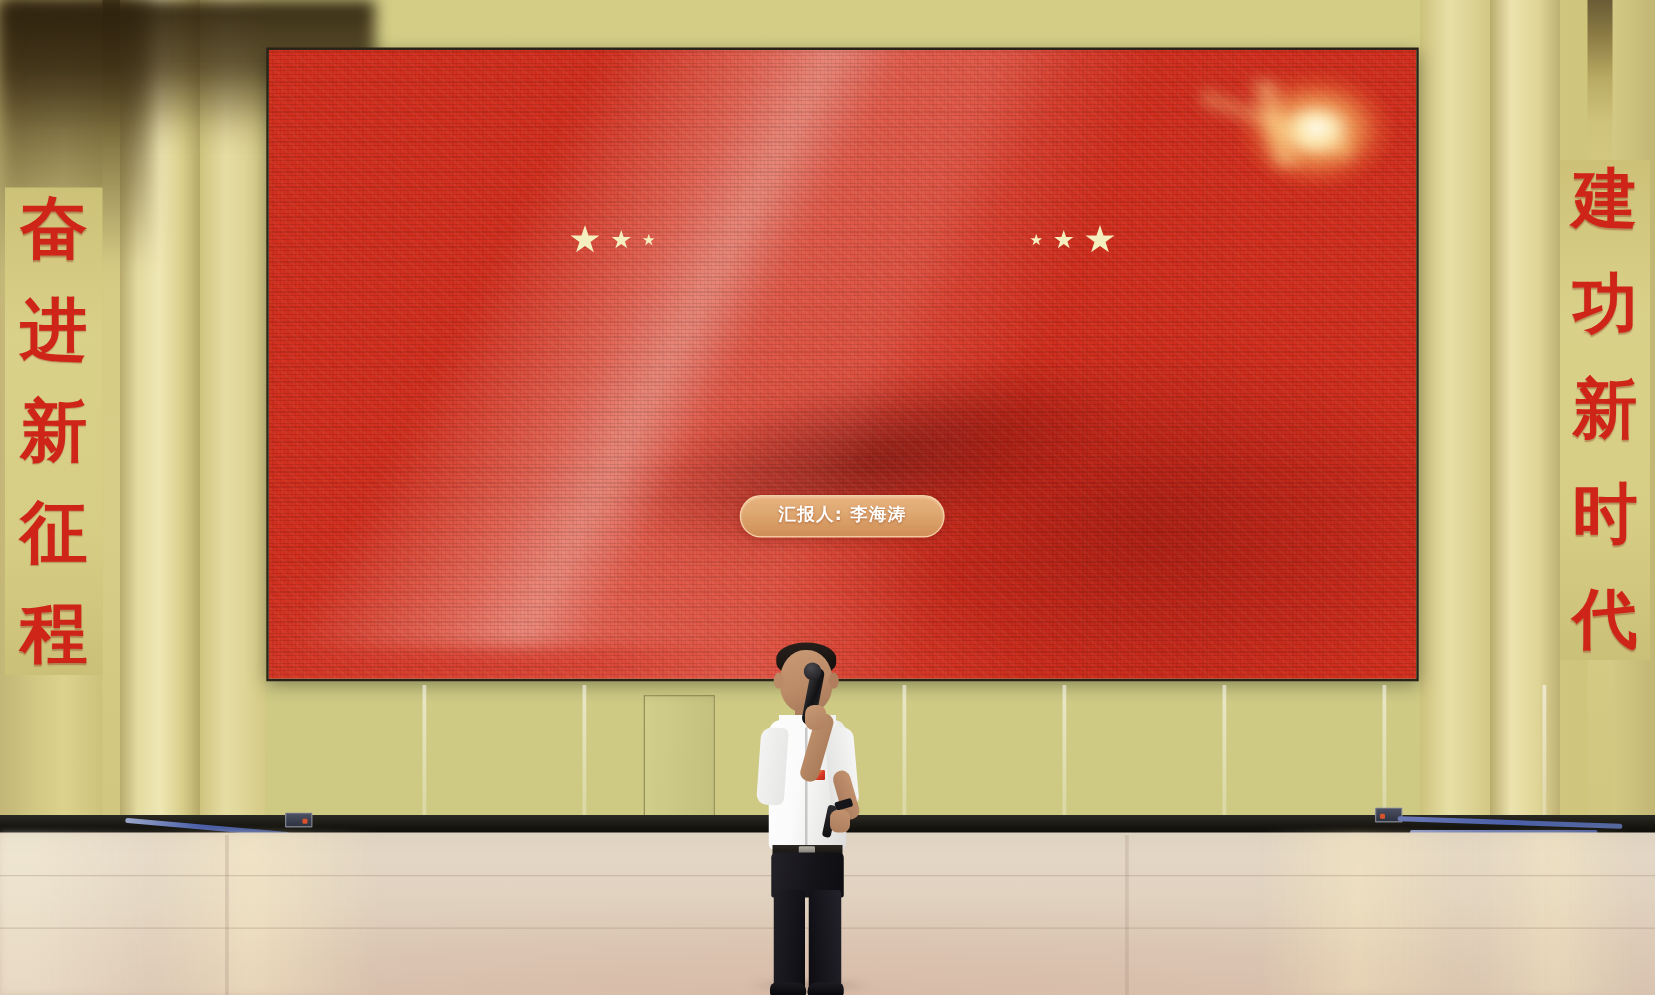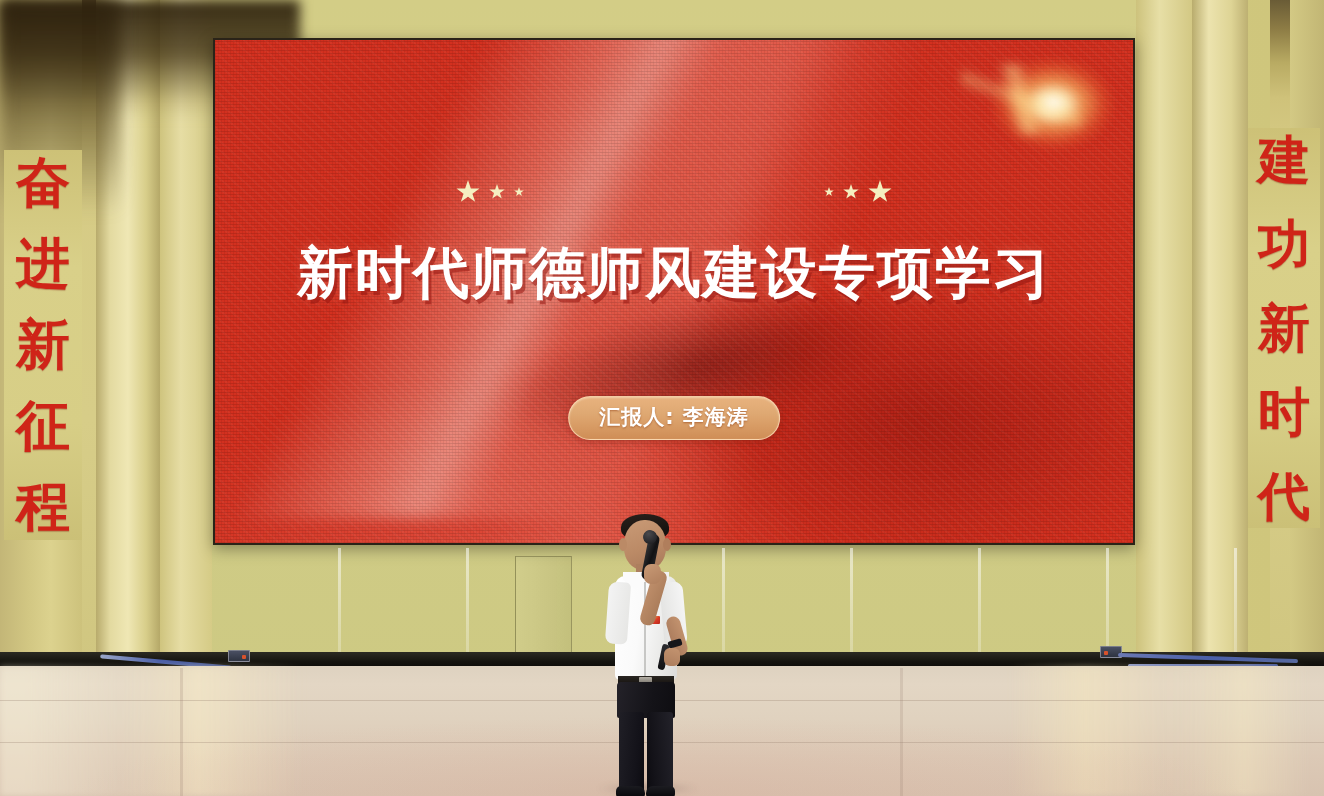--- a/index.html
+++ b/index.html
@@ -144,21 +144,21 @@
     font-size:56px; letter-spacing:2px;
     font-family:"DejaVu Sans", sans-serif;
     text-shadow:3px 4px 0 rgba(150,20,14,.55), 0 0 12px rgba(255,180,160,.25);
   }
   .slide-badge {
     position:absolute; top:356px; left:50%; transform:translateX(-50%);
     padding:6px 30px 8px; border-radius:22px;
     background:linear-gradient(180deg,#e8b27e 0%, #dfa973 38%, #d79a63 72%, #cf8d56 100%);
     border:1px solid rgba(255,225,190,.75);
     box-shadow:0 2px 7px rgba(120,30,15,.35), inset 0 1px 2px rgba(255,245,220,.45);
-    color:#ffffff; font-size:21px; font-weight:700; letter-spacing:1px;
+    color:#ffffff; font-size:14px; font-weight:700; letter-spacing:1px;
     font-family:"DejaVu Sans", sans-serif;
     text-shadow:0 1px 2px rgba(140,60,20,.55);
     white-space:nowrap;
   }
 
   
   .panel-seam {
     position:absolute; width:3px; top:548px; height:118px;
     background:linear-gradient(180deg, rgba(255,255,255,.55), rgba(255,255,255,.22));
   }
@@ -376,21 +376,20 @@
           <span class="star s-md"></span>
           <span class="star s-sm"></span>
         </div>
         <div class="star-cluster">
           <span class="star s-sm"></span>
           <span class="star s-md"></span>
           <span class="star s-lg"></span>
         </div>
       </div>
 
-      <div class="slide-title">新时代师德师风建设专项学习</div>
       <div class="slide-badge">汇报人: 李海涛</div>
     </div>
 
     <div class="glare"></div>
     <div class="glare-ray"></div>
   </div>
 
   <div class="panel-seam" style="left:338px;"></div>
   <div class="panel-seam" style="left:466px;"></div>
   <div class="panel-seam" style="left:722px;"></div>

